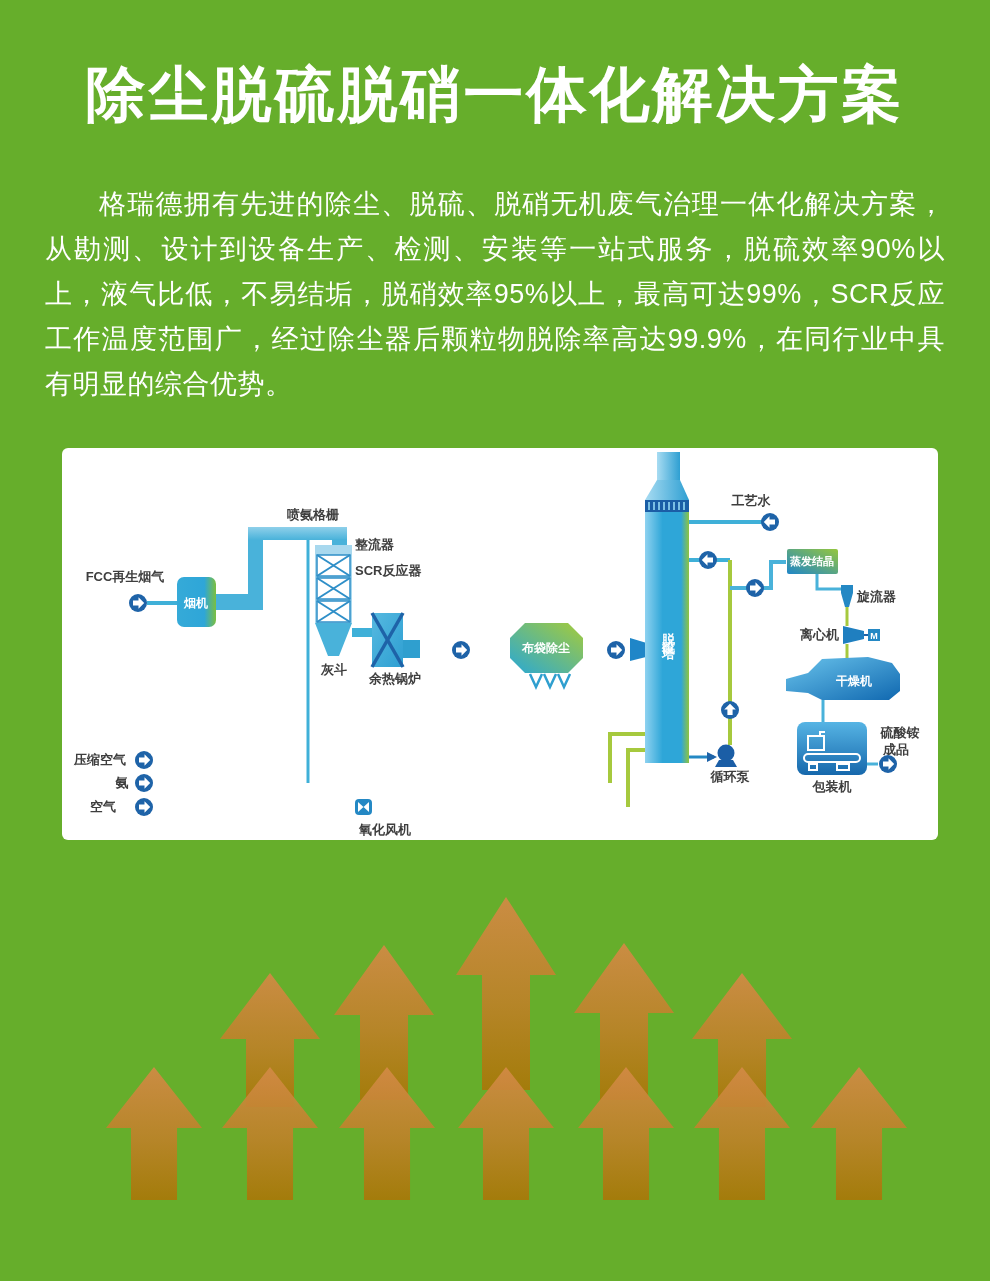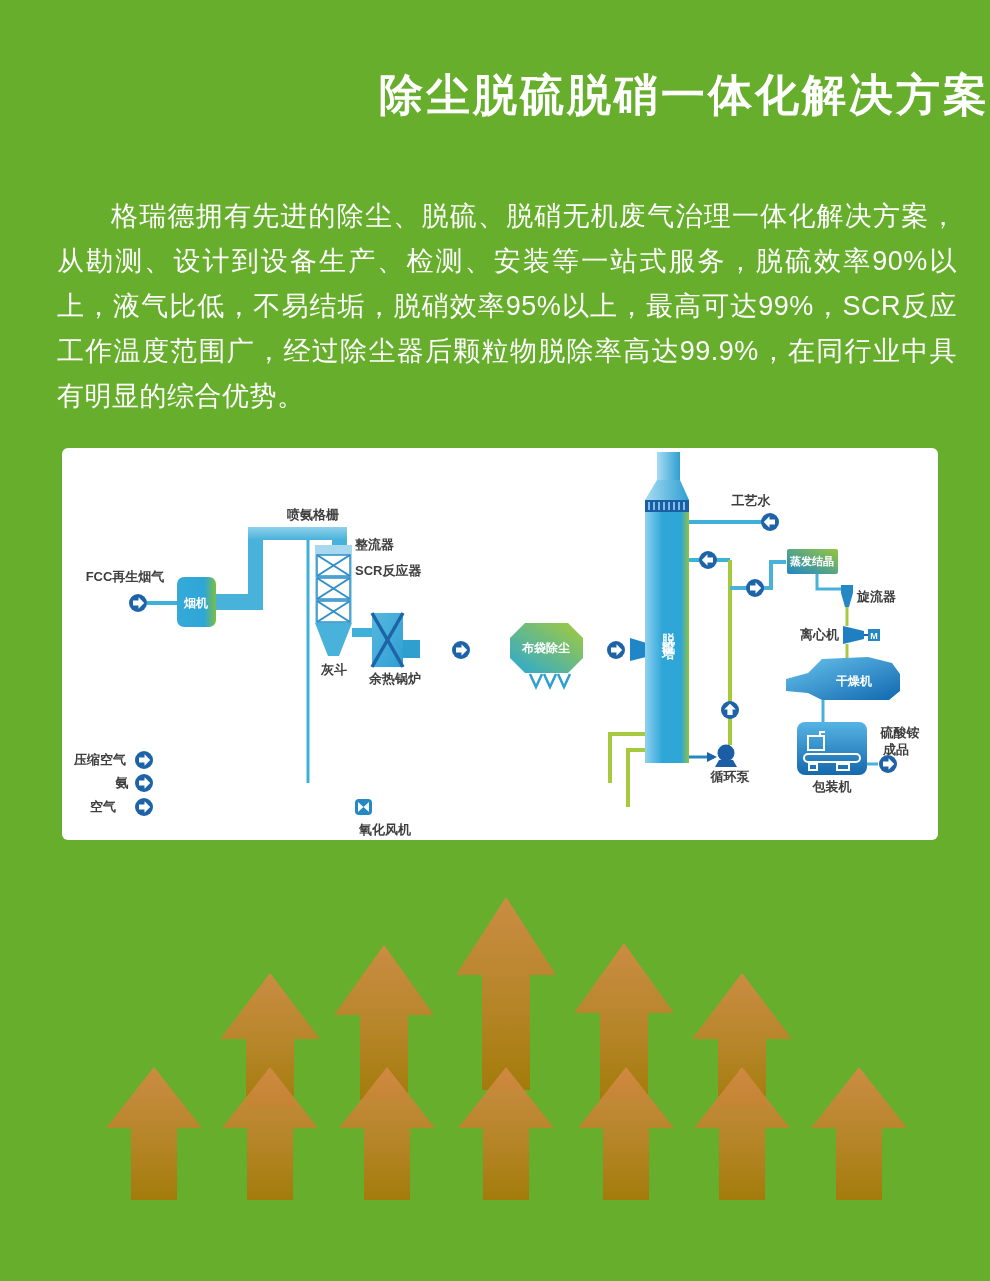--- a/index.html
+++ b/index.html
@@ -3,25 +3,25 @@
 <meta charset="utf-8">
 <style>
   html,body{margin:0;padding:0;}
   .page{
     position:relative; width:990px; height:1281px;
     background:#66ae2b; overflow:hidden;
     font-family:"Liberation Sans","DejaVu Sans",sans-serif;
   }
   .page-title{
     position:absolute; top:55px; left:0; width:990px; margin:0;
-    text-align:right; color:#ffffff;
-    font-size:44px; font-weight:900; letter-spacing:3px; line-height:80px;
+    text-align:center; color:#ffffff;
+    font-size:60px; font-weight:900; letter-spacing:3px; line-height:80px;
   }
   .intro-paragraph{
-    position:absolute; top:182px; left:45px; width:900px; margin:12px;
+    position:absolute; top:182px; left:45px; width:900px; margin:0;
     color:#ffffff; font-size:27px; line-height:45px; font-weight:500;
     text-align:justify; text-indent:2em; letter-spacing:0.5px;
   }
   .diagram-panel{
     position:absolute; top:448px; left:62px; width:876px; height:392px;
     background:#ffffff; border-radius:6px;
   }
   .tower-vlabel{
     position:absolute; left:657px; top:592px; width:20px; height:80px;
     writing-mode:vertical-rl; text-orientation:upright;

